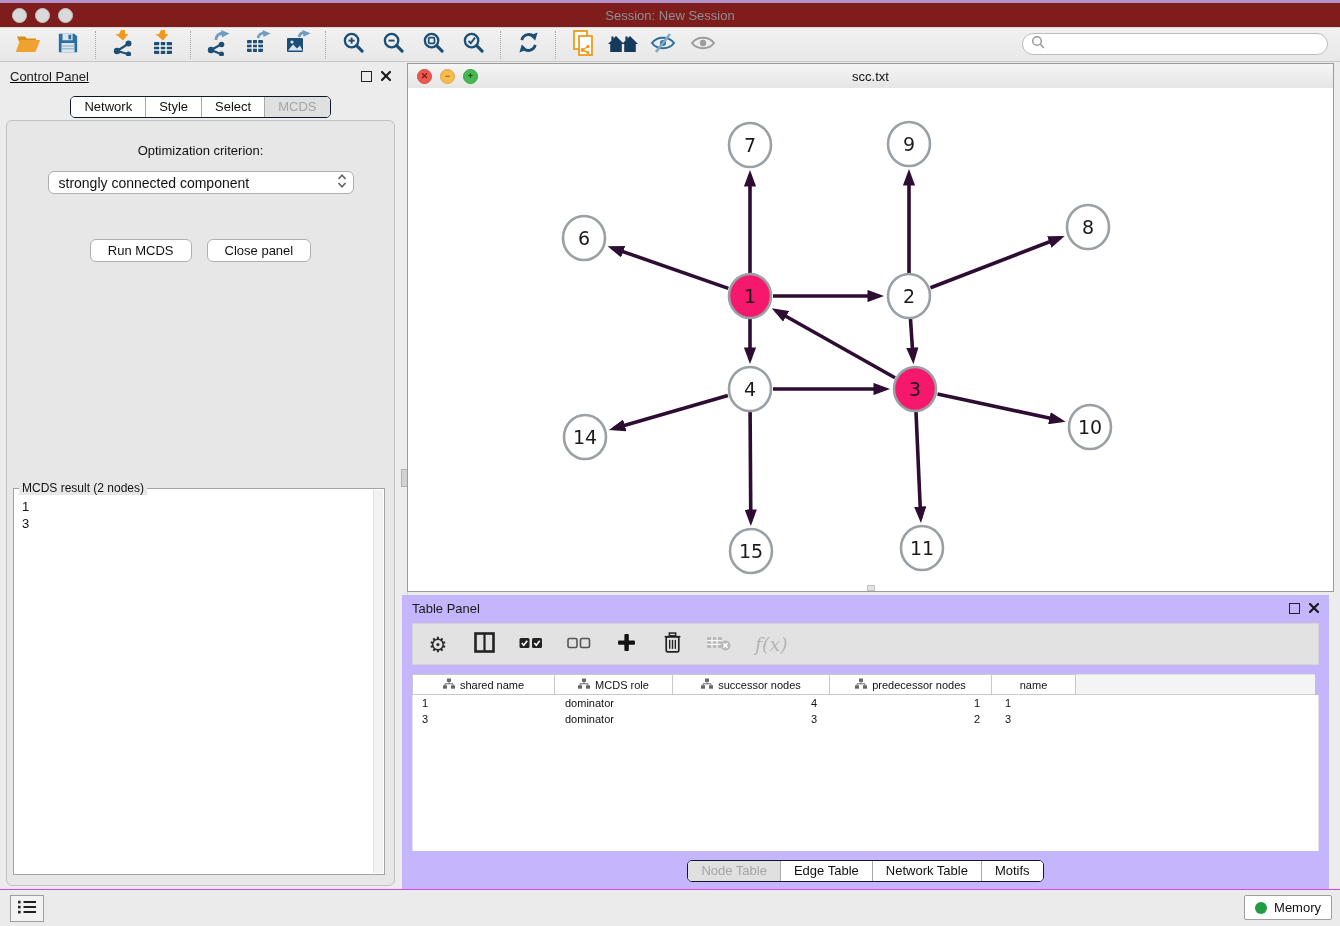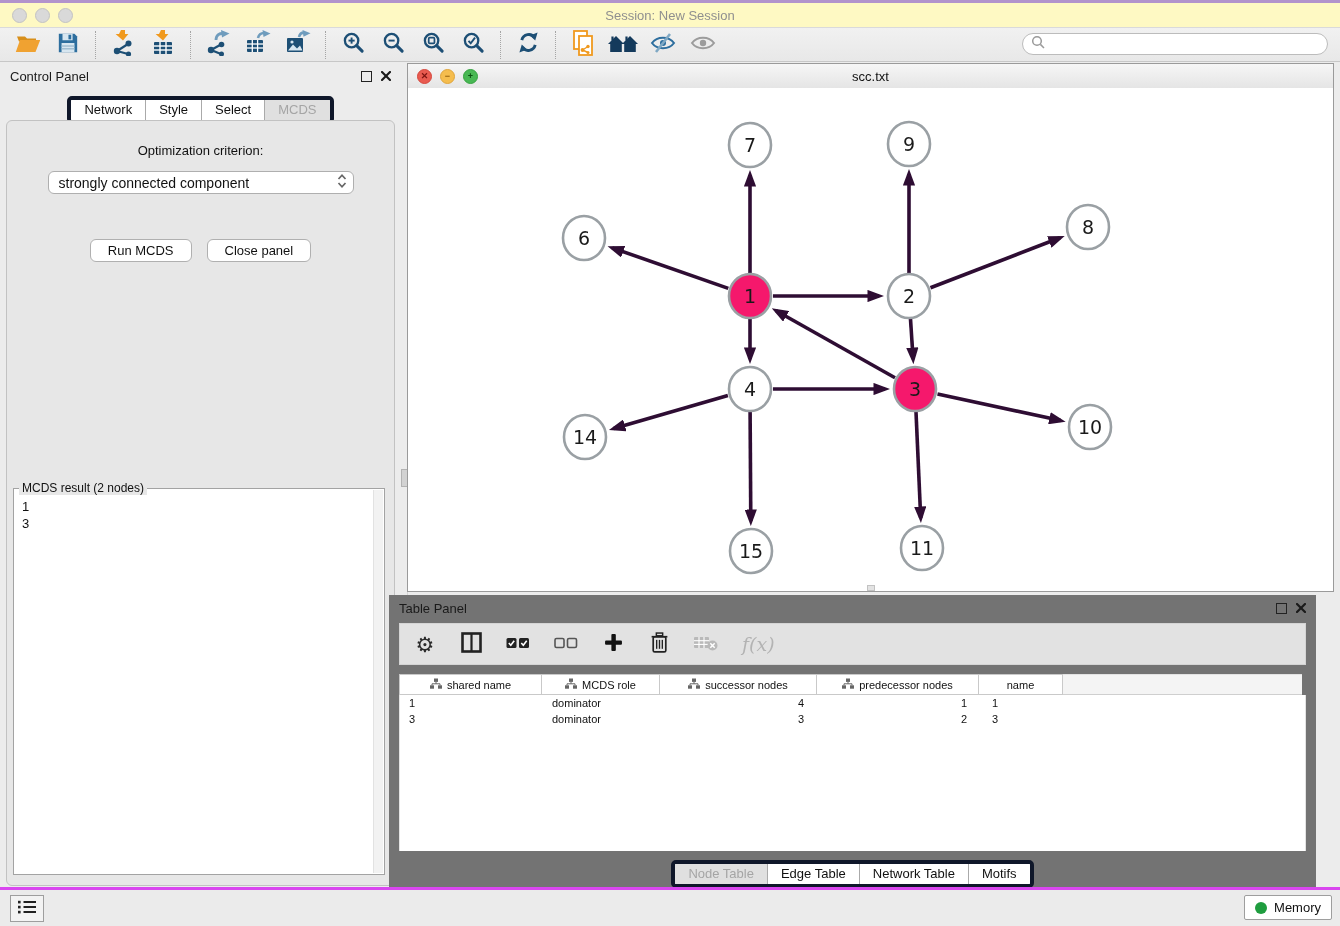--- a/index.html
+++ b/index.html
@@ -1,41 +1,41 @@
 <!DOCTYPE html>
 <html><head>
 <meta charset="utf-8">
 <style>
   html,body{margin:0;padding:0;}
   body{width:1340px;height:926px;font-family:"Liberation Sans",sans-serif;background:#dcdcdc;}
   #app{position:relative;width:1340px;height:926px;background:#ececec;overflow:hidden;}
 
   
-  #titlebar{position:absolute;top:0;left:0;right:0;height:24px;background:#fef9c3;
+  #titlebar{position:absolute;top:0;left:0;right:0;height:24px;background:#7f1d1d;
     border-top:3px solid #b293cc;border-bottom:1px solid #dadada;display:flex;align-items:center;}
   .tl-gray{width:13px;height:13px;border-radius:50%;background:#d9d9d9;border:1px solid #c3c3c3;margin-left:8px;}
   .tl-gray:first-child{margin-left:12px;}
   #window-title{position:absolute;left:0;width:100%;text-align:center;font-size:13px;color:#8f8f8f;pointer-events:none;}
 
   
   #toolbar{position:absolute;top:28px;left:0;right:0;height:34px;background:linear-gradient(#f1f1f1,#e8e8e8);
     border-bottom:1px solid #c7c7c7;display:flex;align-items:center;padding:0 8px;box-sizing:border-box;}
   .tb-btn{width:40px;height:30px;display:flex;align-items:center;justify-content:center;flex:none;}
   .tb-sep{width:0;height:28px;border-left:1px dotted #a5a5a5;margin:0 7px;flex:none;}
   #search-box{position:absolute;right:12px;top:5px;width:288px;height:20px;background:#fff;border:1px solid #bcbcbc;
     border-radius:12px;display:flex;align-items:center;padding:0 8px;}
   #search-input{border:none;outline:none;flex:1;font-size:12px;background:transparent;margin-left:6px;font-family:"Liberation Sans",sans-serif;}
 
   
-  #control-panel{position:absolute;left:0;top:63px;width:401px;bottom:36px;background:#ececec;}
+  #control-panel{position:absolute;left:0;top:63px;width:401px;bottom:36px;background:#ececec;text-decoration:underline;}
   .panel-header{height:26px;display:flex;align-items:center;padding:0 10px;font-size:13px;color:#1a1a1a;}
   .panel-controls{margin-left:auto;display:flex;gap:9px;align-items:center;}
   .float-glyph{width:9px;height:9px;border:1.6px solid #222;display:inline-block;}
   #cp-tabs{position:absolute;top:33px;left:0;right:0;display:flex;justify-content:center;}
-  .seg{display:inline-flex;background:#fff;border:4px solid #0f172a;border-radius:5px;overflow:hidden;font-size:13px;line-height:18px;}
+  .seg{display:inline-flex;background:#fff;border:1px solid #0f172a;border-radius:5px;overflow:hidden;font-size:13px;line-height:18px;}
   .seg-item{padding:1px 13px;border-right:1px solid #aaa;background:#fff;color:#111;white-space:nowrap;}
   .seg-item:last-child{border-right:none;}
   .seg-item.selected{background:#e0e0e0;color:#a5a5a5;}
   #cp-body{position:absolute;left:6px;right:6px;top:57px;bottom:4px;background:#e7e7e7;border:1px solid #c2c2c2;border-radius:6px;}
   #opt-label{text-align:center;margin-top:22px;font-size:13px;color:#111;}
   #criterion-select{margin:13px auto 0;width:306px;height:23px;background:#fff;border:1px solid #afafaf;border-radius:6px;
     display:flex;align-items:center;padding:0 6px 0 10px;box-sizing:border-box;font-size:14px;color:#111;}
   #criterion-select .sel-text{flex:1;}
   .cp-buttons{display:flex;justify-content:center;gap:15px;margin-top:13px;}
   .mac-btn{background:#fff;border:1px solid #b0b0b0;border-radius:6px;padding:3px 17px;font-size:13px;color:#111;font-family:"Liberation Sans",sans-serif;margin-top:32px;}
@@ -54,36 +54,36 @@
   .tl{width:13px;height:13px;border-radius:50%;margin-left:8px;display:flex;align-items:center;justify-content:center;
     font-size:9px;font-weight:bold;line-height:1;z-index:2;}
   .tl.red{background:#e95b50;border:1px solid #d5473d;color:#7c1410;margin-left:9px;}
   .tl.yellow{background:#f5bd4e;border:1px solid #dfa53c;color:#92600a;}
   .tl.green{background:#49b854;border:1px solid #36a340;color:#0c5213;}
   .frame-title{position:absolute;left:0;width:100%;text-align:center;font-size:13px;color:#111;pointer-events:none;}
   .frame-canvas{position:absolute;top:24px;left:0;right:0;bottom:0;background:#fff;overflow:hidden;}
   .frame-resize-grip{position:absolute;bottom:0;left:50%;margin-left:-4px;width:8px;height:6px;background:#e3e3e3;border:1px solid #c2c2c2;box-sizing:border-box;}
 
   
-  #table-panel{position:absolute;left:389px;top:595px;width:927px;bottom:36px;background:#737373;}
+  #table-panel{position:absolute;left:402px;top:595px;width:927px;bottom:36px;background:#c4b5fd;}
   #tp-toolbar{position:absolute;left:10px;right:10px;top:28px;height:42px;background:#e2e2e2;border:1px solid #d4d4d4;
     display:flex;align-items:center;gap:24px;padding:0 14px;box-sizing:border-box;}
   .tp-tool{display:flex;align-items:center;justify-content:center;min-width:22px;height:26px;}
   #tp-colheader{position:absolute;left:10px;top:79px;height:28px;display:flex;}
   .col-cell{box-sizing:border-box;height:21px;background:#fff;border:1px solid #c9c9c9;margin-left:-1px;
     display:flex;align-items:center;justify-content:center;gap:5px;font-size:11px;color:#111;}
   .col-cell:first-child{margin-left:0;}
   .col-filler{box-sizing:border-box;height:21px;background:#f4f4f4;border-bottom:1px solid #cfcfcf;border-top:1px solid #e2e2e2;}
   #tp-body{position:absolute;left:10px;right:10px;top:100px;height:156px;background:#fff;border-left:1px solid #e3e3e3;border-right:1px solid #e3e3e3;}
   .t-row{height:16px;display:flex;align-items:center;font-size:11px;color:#111;}
   .t-cell{box-sizing:border-box;overflow:hidden;white-space:nowrap;}
   #table-tabs{position:absolute;left:0;right:0;top:265px;display:flex;justify-content:center;}
 
   
-  #status-bar{position:absolute;left:0;right:0;bottom:0;height:36px;background:#ebebeb;border-top:3px solid #d946ef;}
+  #status-bar{position:absolute;left:0;right:0;bottom:0;height:36px;background:#ebebeb;border-top:1px solid #d946ef;}
   #list-button{position:absolute;left:10px;top:5px;width:32px;height:25px;background:#f3f3f3;border:1px solid #9e9e9e;
     display:flex;align-items:center;justify-content:center;}
   #memory-button{position:absolute;right:8px;top:5px;height:25px;padding:0 10px;background:#fff;border:1px solid #9e9e9e;
     border-radius:2px;display:flex;align-items:center;gap:7px;font-size:13px;color:#111;box-sizing:border-box;}
   #memory-dot{width:12px;height:12px;border-radius:50%;background:#1f9d3f;}
 </style>
 </head>
 <body>
 
 <div id="app">

